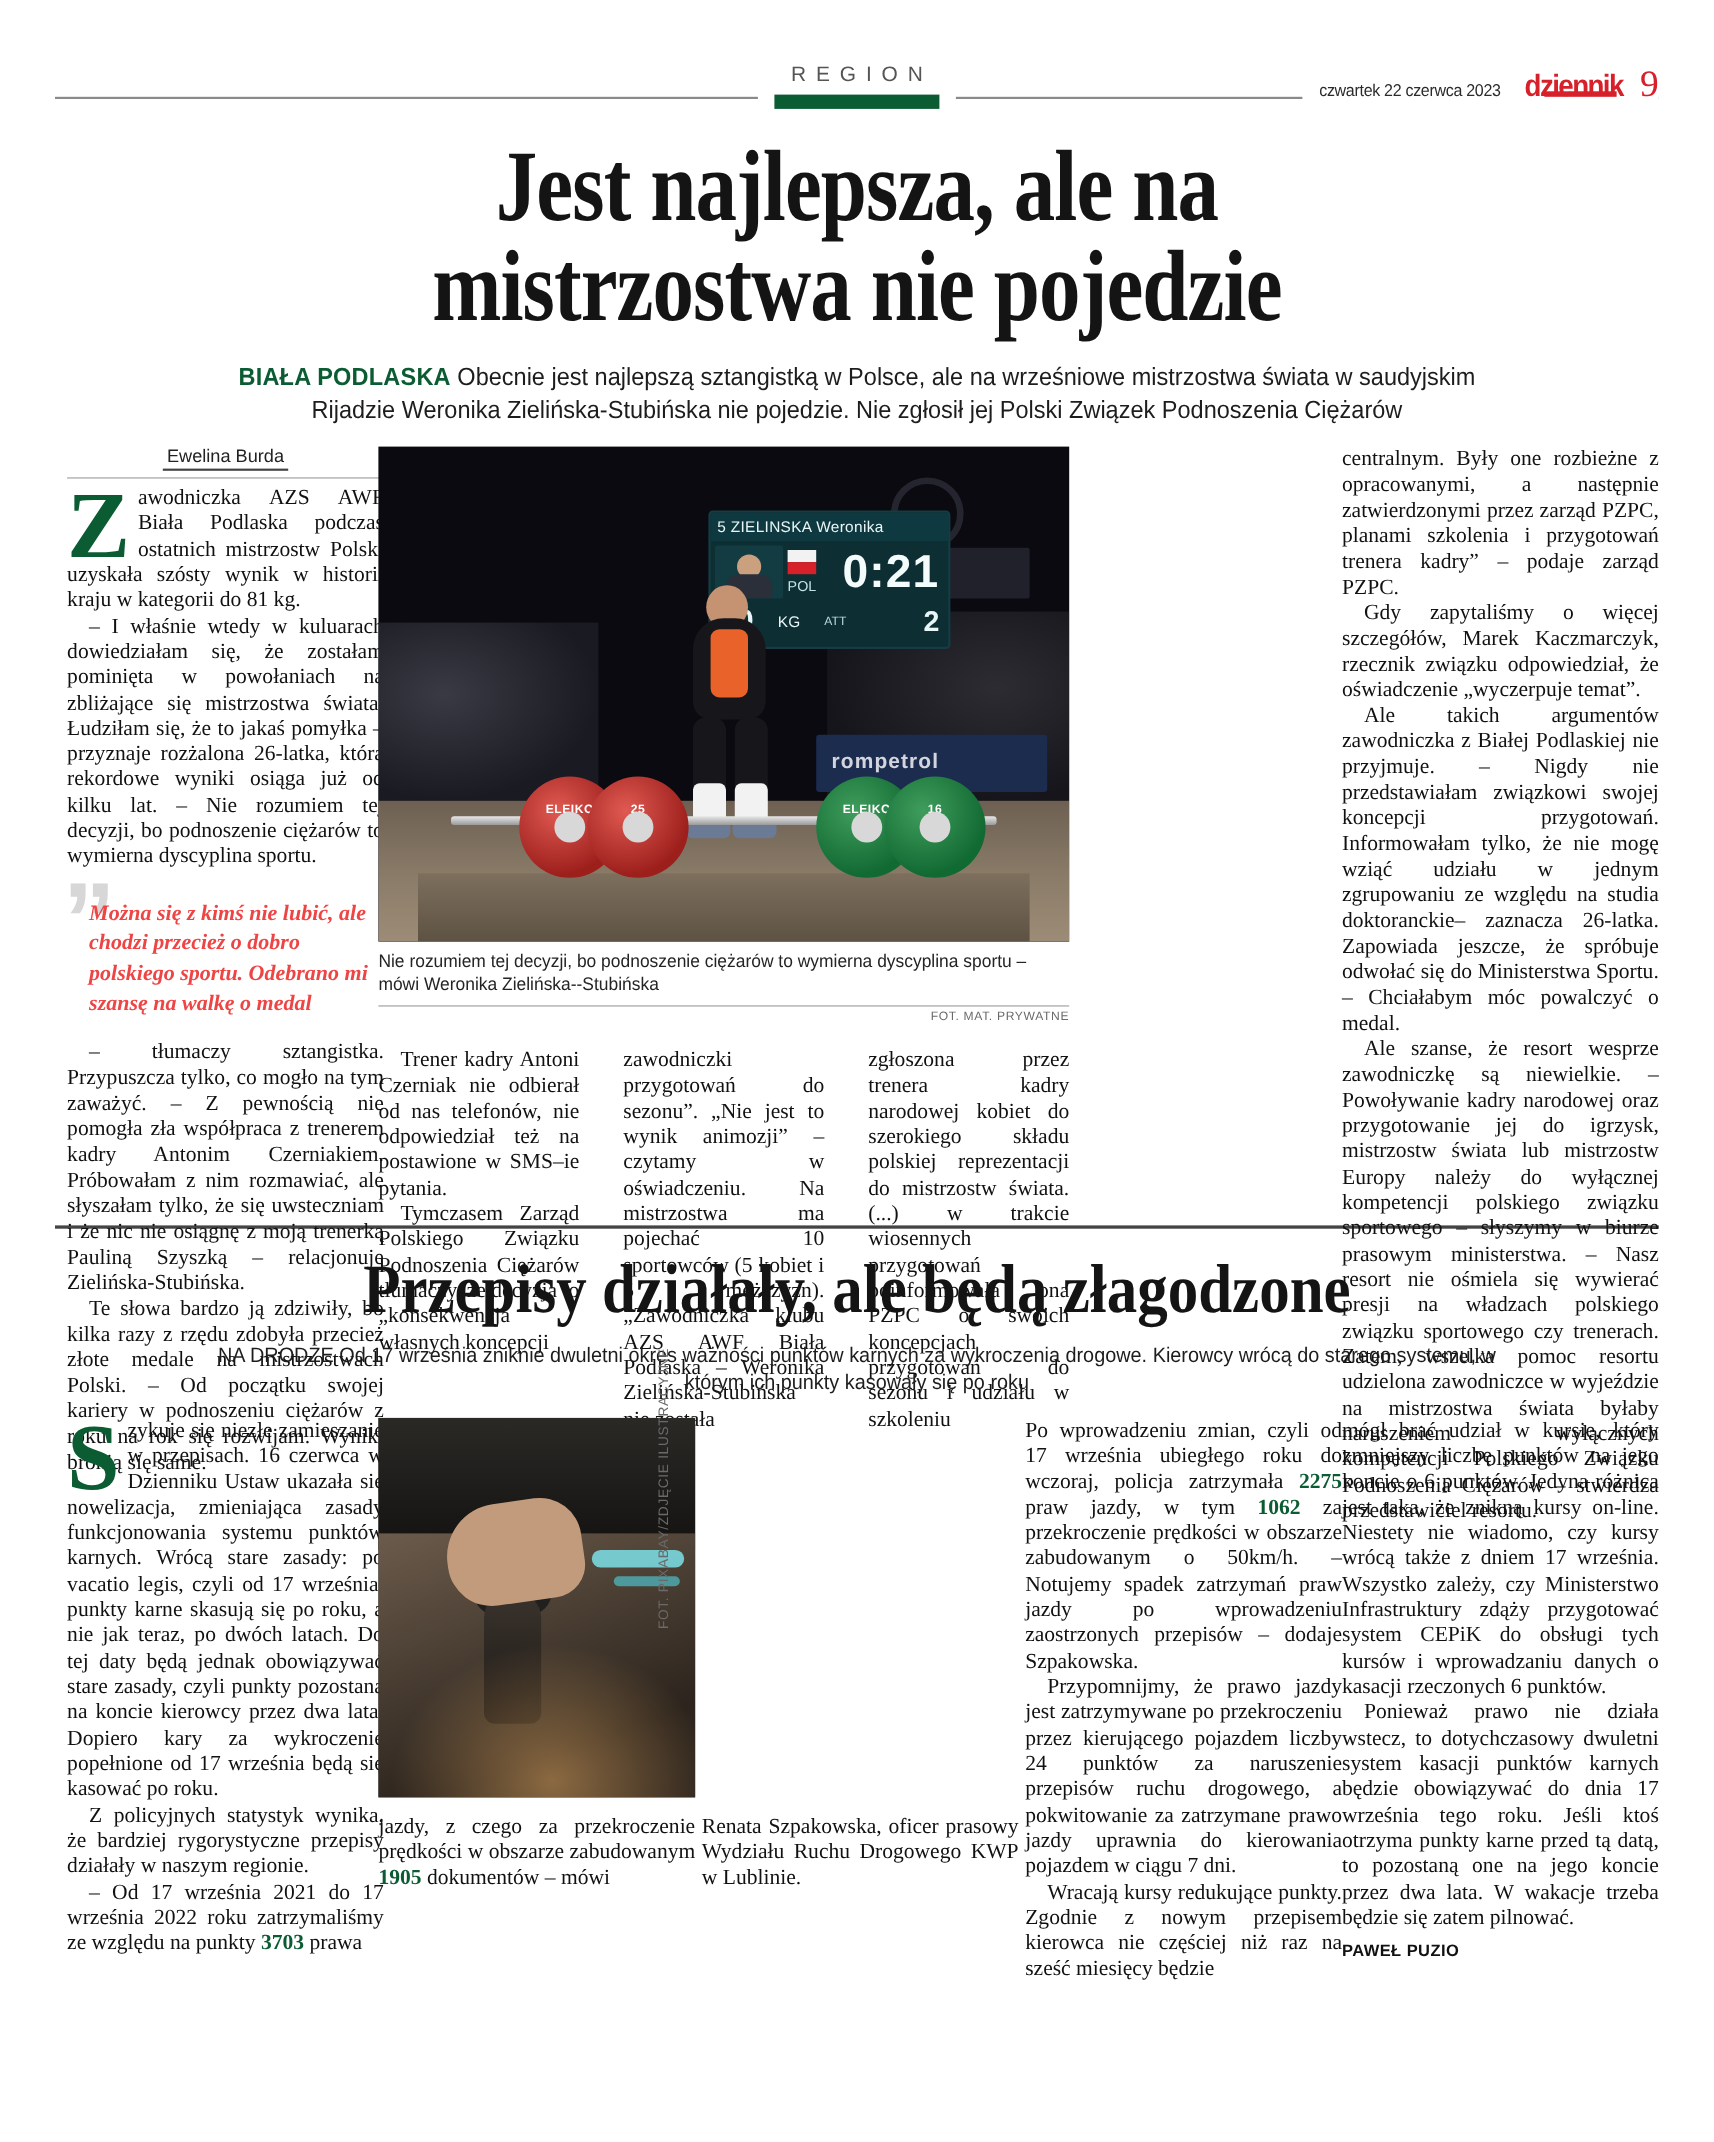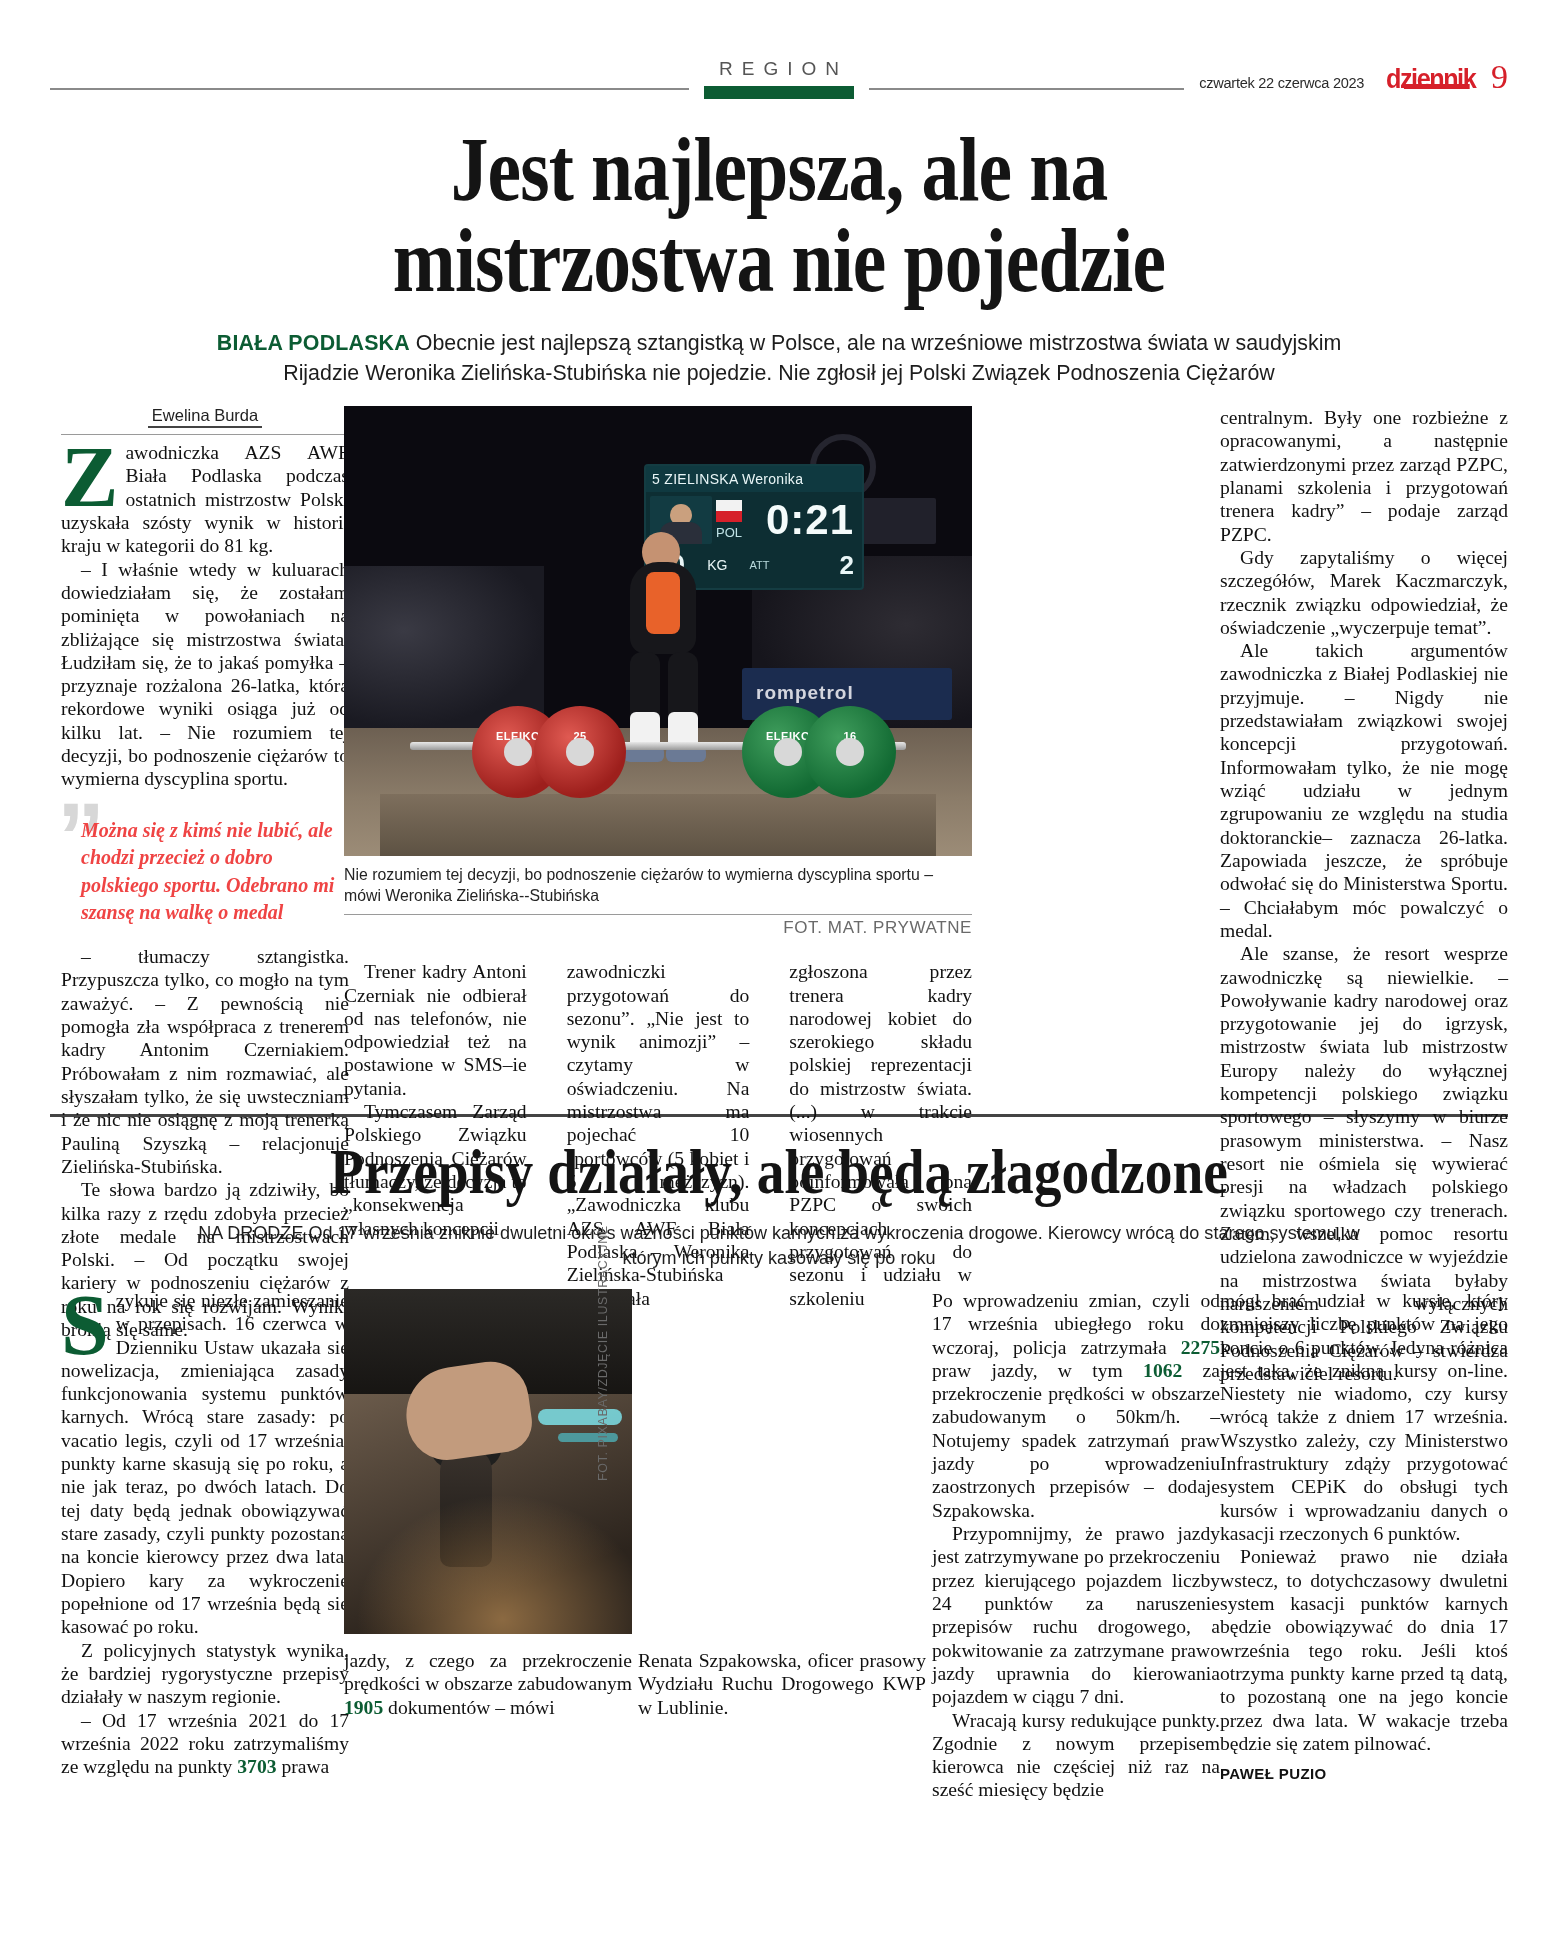--- a/index.html
+++ b/index.html
@@ -149,21 +149,21 @@
   .lf-shoeL{position:absolute;left:8px;top:232px;width:40px;height:16px;background:#6b7a95;border-radius:6px;}
   .lf-shoeR{position:absolute;left:50px;top:232px;width:40px;height:16px;background:#6b7a95;border-radius:6px;}
 
   .photo-cap{
     font-family:"Liberation Sans", sans-serif;
     font-size:16.5px;line-height:1.28;color:#242424;margin-top:8px;
     transform:scaleX(0.96);transform-origin:left top;width:104%;
   }
   .cap-rule{border-top:1px solid #9a9a9a;margin-top:8px;}
   .credit{
-    font-family:"Liberation Sans", sans-serif;font-size:17px;color:#6a6a6a;
+    font-family:"Liberation Sans", sans-serif;font-size:11px;color:#6a6a6a;
     text-align:right;letter-spacing:.6px;margin-top:3px;
   }
   .lowgrid{display:flex;gap:40px;}
   .lowgrid .lc{width:288px;}
   .c4{left:1170px;width:288px;}
 
   .sep{border-top:3px solid #444;margin:18px 0 0;}
 
   
   .h2{

